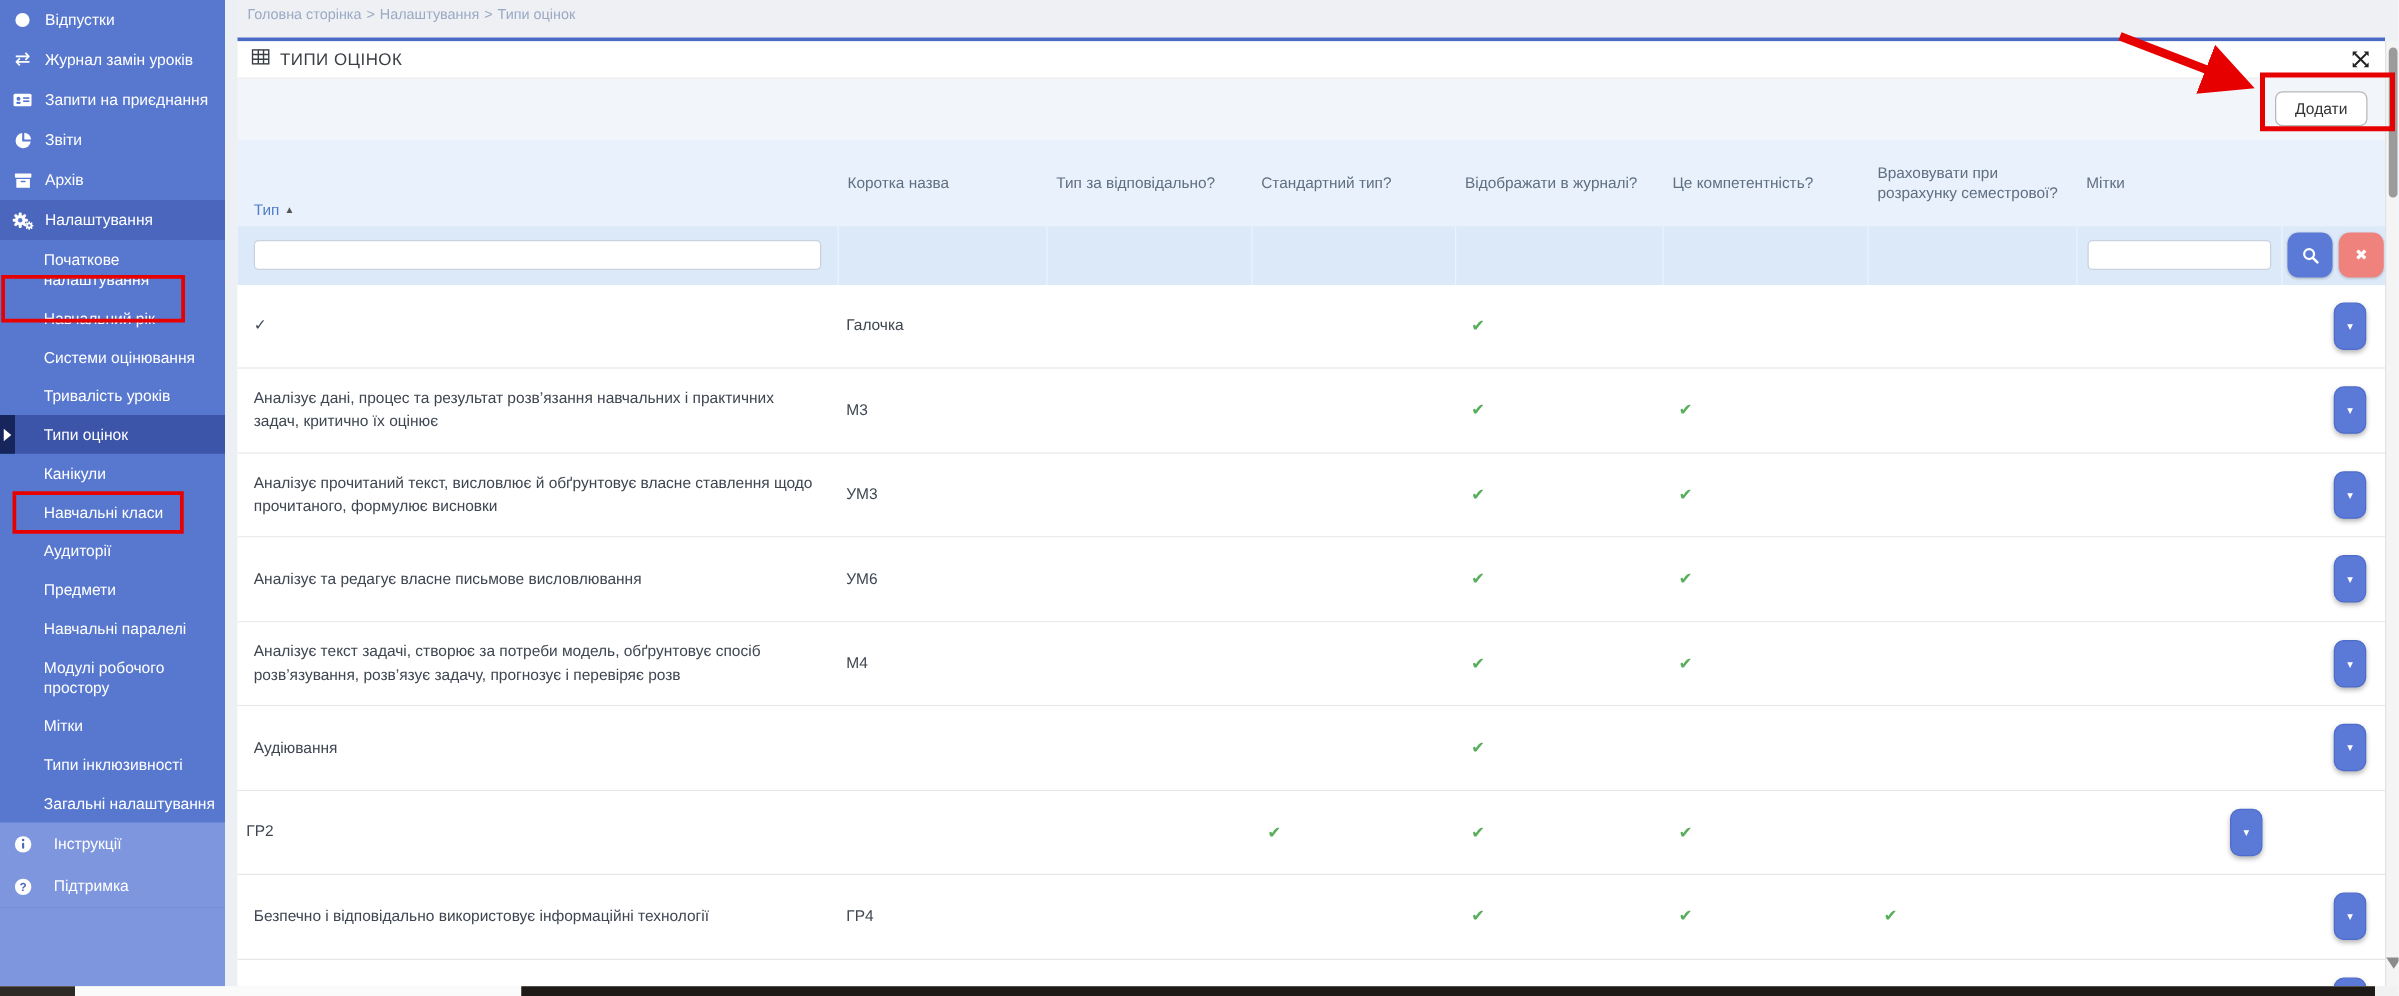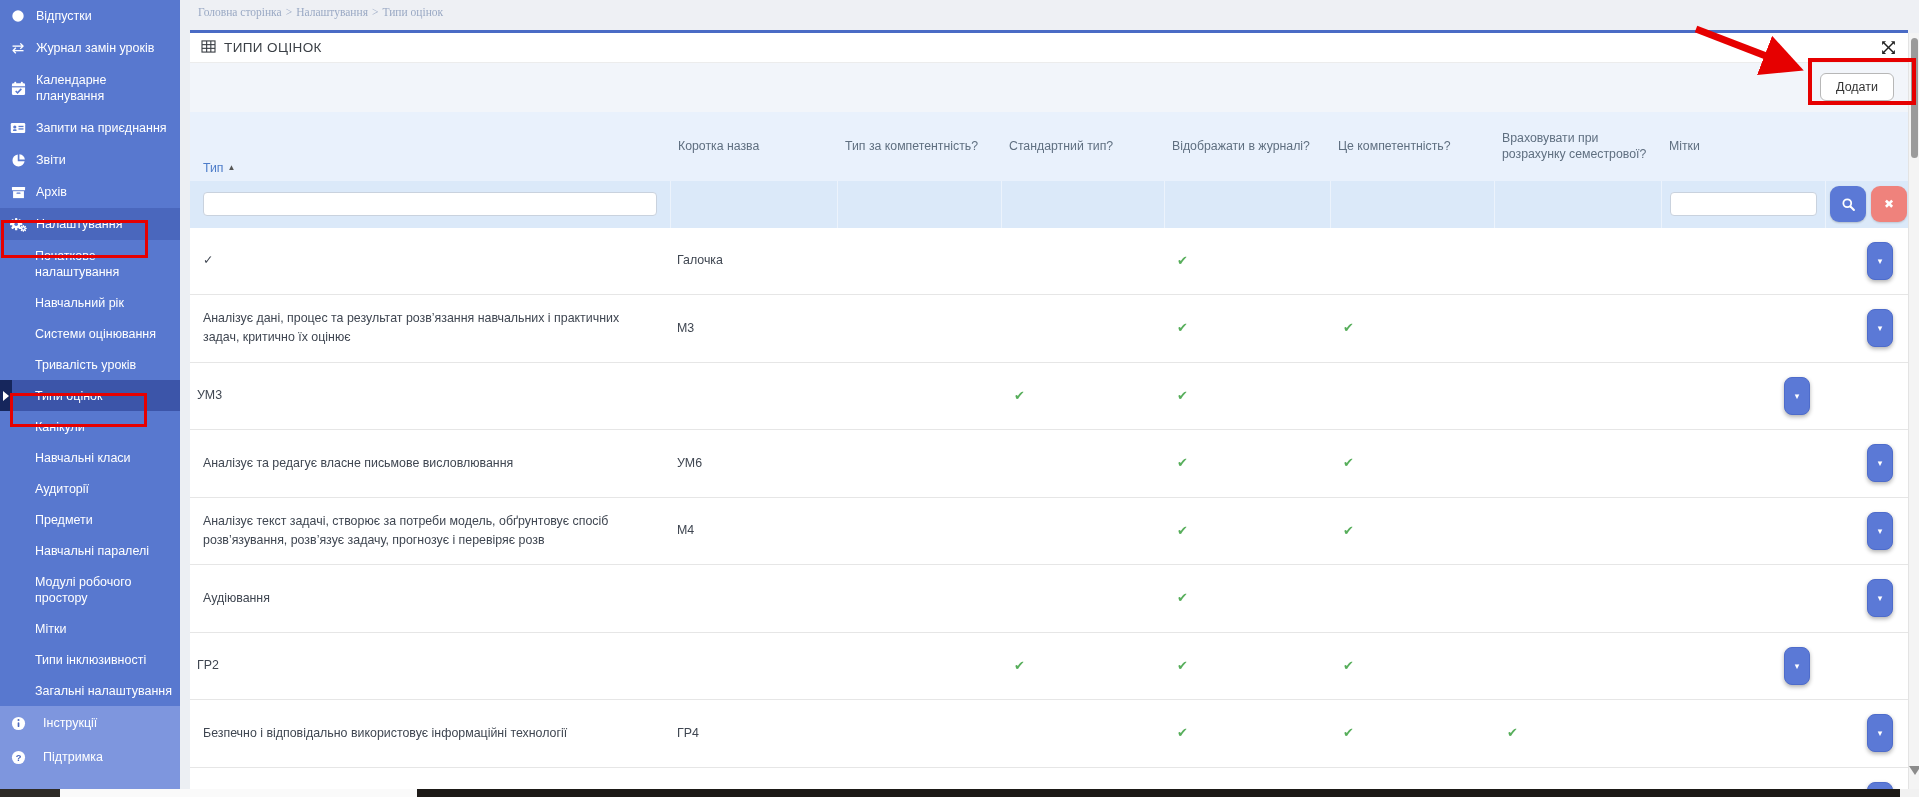--- a/index.html
+++ b/index.html
@@ -20,21 +20,21 @@
   .submarker { position:absolute; left:0; top:0; bottom:0; width:12px; background:#16265c; }
   .submarker:after { content:""; position:absolute; left:3px; top:50%; margin-top:-5px;
     border-left:6px solid #fff; border-top:5px solid transparent; border-bottom:5px solid transparent; }
   .side-footer { background:#7e96de; }
   .side-footer .side-item { padding:9px 16px 9px 9px;gap:16px; }
   .side-fill { flex:1; background:#7e96de; }
   .swap-glyph { font-size:15px; line-height:14px; }
 
   
   .gutter { position:absolute; left:180px; top:0; width:10px; height:789px; background:#ecEFf3; background:#eceff3; }
-  .breadcrumb { position:absolute; left:198px; top:6px; font-size:11.5px; color:#9aa9c4;font-family:Liberation Serif, serif; }
+  .breadcrumb { position:absolute; left:198px; top:6px; font-size:11.5px; color:#9aa9c4; }
   .breadcrumb a { color:#9aa9c4; text-decoration:none; cursor:pointer; }
   .breadcrumb .sep { margin:0 4px; }
 
   .panel { position:absolute; left:190px; top:30px; width:1718px; height:759px;
     border-top:3px solid #4a6bc5; background:#f2f5fa; overflow:hidden; }
   .panel-header { height:30px; background:#fff; display:flex; align-items:center;
     padding:0 12px 0 11px; border-bottom:1px solid #ececec; }
   .panel-title { font-size:13.5px; color:#3a3f45; letter-spacing:.4px; margin-left:8px; }
   .expand-btn { margin-left:auto; cursor:pointer; display:flex; align-items:center; }
 
@@ -105,32 +105,20 @@
               <circle cx="8" cy="8" r="6.5" fill="#fff"></circle>
             </svg>
           </span>
           <span>Відпустки</span>
         </div>
         <div class="side-item">
           <span class="ic">
             <span class="swap-glyph">⇄</span>
           </span>
           <span>Журнал замін уроків</span>
-        </div>
-        <div class="side-item">
-          <span class="ic">
-            <svg viewBox="0 0 16 16" width="15" height="15">
-              <rect x="1" y="2.5" width="14" height="12.5" rx="1.5" fill="#fff"></rect>
-              <rect x="3.5" y="0.8" width="2" height="3.2" rx="0.8" fill="#fff"></rect>
-              <rect x="10.5" y="0.8" width="2" height="3.2" rx="0.8" fill="#fff"></rect>
-              <rect x="1" y="5.6" width="14" height="1.2" fill="#5878cf"></rect>
-              <path d="M5 10.6l2 2 4-4.2" stroke="#5878cf" stroke-width="1.6" fill="none"></path>
-            </svg>
-          </span>
-          <span>Календарне планування</span>
         </div>
         <div class="side-item">
           <span class="ic">
             <svg viewBox="0 0 16 16" width="16" height="16">
               <rect x="0.8" y="3" width="14.4" height="10" rx="1.2" fill="#fff"></rect>
               <circle cx="4.8" cy="7" r="1.6" fill="#5878cf"></circle>
               <rect x="3" y="9.3" width="3.6" height="1.8" rx="0.9" fill="#5878cf"></rect>
               <rect x="8.5" y="5.8" width="5" height="1.3" fill="#5878cf"></rect>
               <rect x="8.5" y="8.3" width="5" height="1.3" fill="#5878cf"></rect>
             </svg>
@@ -257,21 +245,21 @@
     </div>
 
     <div class="toolbar">
       <button class="add-btn">Додати</button>
     </div>
 
     <div class="grid">
       <div class="thead" id="thead">
           <div class="th"><span>Тип</span><span class="sort">▲</span></div>
           <div class="th"><span>Коротка назва</span></div>
-          <div class="th"><span>Тип за компетентність?</span></div>
+          <div class="th"><span>Тип за відповідально?</span></div>
           <div class="th"><span>Стандартний тип?</span></div>
           <div class="th"><span>Відображати в журналі?</span></div>
           <div class="th"><span>Це компетентність?</span></div>
           <div class="th"><span>Враховувати при розрахунку семестрової?</span></div>
           <div class="th"><span>Мітки</span></div>
           <div class="th"></div>
         </div>
 
       <div class="filter-row">
         <div class="fcell">
@@ -318,20 +306,21 @@
             <div class="td bool"></div>
             <div class="td bool"><span class="check">✔</span></div>
             <div class="td bool"><span class="check">✔</span></div>
             <div class="td bool"></div>
             <div class="td"></div>
             <div class="td actions">
               <button class="drop-btn">▾</button>
             </div>
           </div>
           <div class="tr">
+            <div class="td">Аналізує прочитаний текст, висловлює й обґрунтовує власне ставлення щодо прочитаного, формулює висновки</div>
             <div class="td short">УМ3</div>
             <div class="td bool"></div>
             <div class="td bool"></div>
             <div class="td bool"><span class="check">✔</span></div>
             <div class="td bool"><span class="check">✔</span></div>
             <div class="td bool"></div>
             <div class="td"></div>
             <div class="td actions">
               <button class="drop-btn">▾</button>
             </div>

